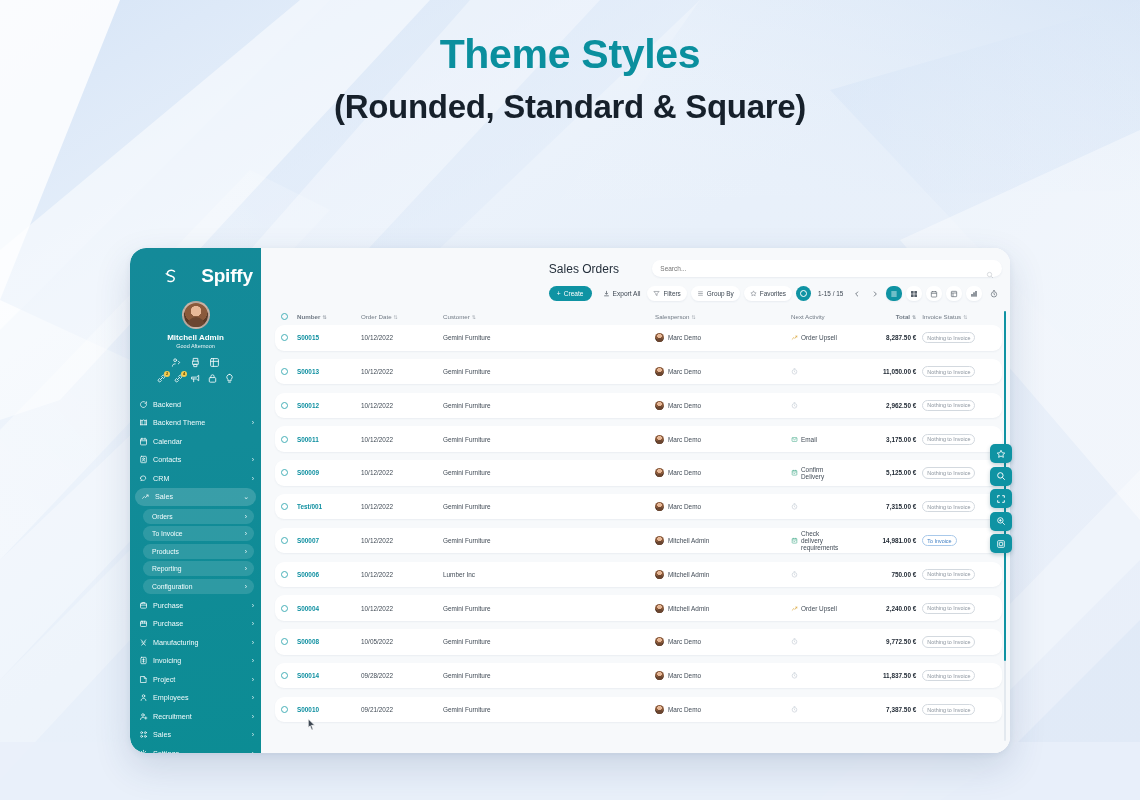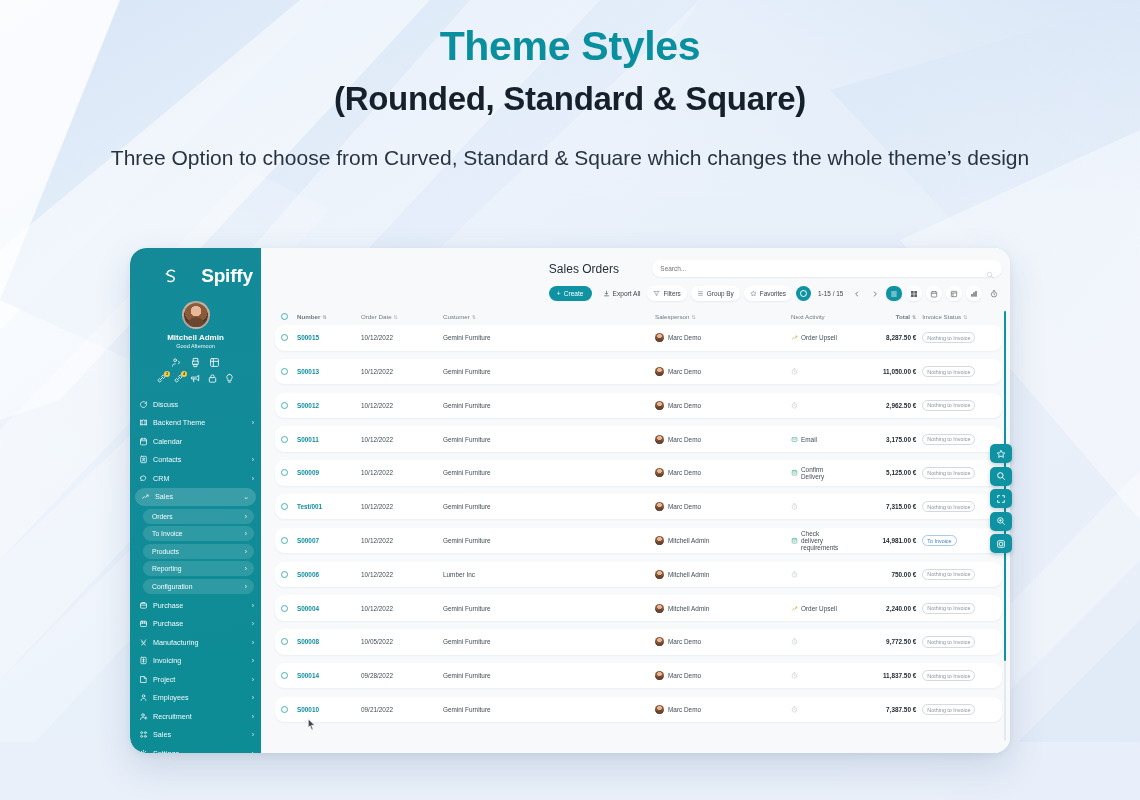--- a/index.html
+++ b/index.html
@@ -8,21 +8,21 @@
     font-family: "Liberation Sans", sans-serif;
     background: #eef3fb;
     overflow: hidden;
     position: relative;
   }
   
   #bg { position: absolute; inset: 0; z-index: 0; overflow: hidden; }
   #bg svg { display: block; width: 1140px; height: 800px; }
 
   
-  .hero { position: relative; z-index: 2; width: 1140px; padding-top: 24px; text-align: center; }
+  .hero { position: relative; z-index: 2; width: 1140px; padding-top: 32px; text-align: center; }
   .hero-title {
     font-size: 41px; font-weight: bold; color: #0a8f9e; letter-spacing: -0.3px;
     line-height: 1.12;
   }
   .hero-sub {
     font-size: 33px; font-weight: bold; color: #16202b; margin-top: 10px;
     letter-spacing: -0.3px;
   }
   .hero-desc {
     font-size: 21px; color: #2a3440; margin-top: 26px; line-height: 1.34;
@@ -243,21 +243,20 @@
     <polygon points="820,800 1140,470 1140,560 900,800" fill="#ffffff" opacity=".3"></polygon>
     <polygon points="0,680 210,470 260,500 0,780" fill="#ffffff" opacity=".28"></polygon>
     <polygon points="470,0 600,0 330,290 250,250" fill="#ffffff" opacity=".35"></polygon>
     <rect x="0" y="742" width="1140" height="58" fill="#e9eff9" opacity=".9"></rect>
   </svg>
 </div>
 
 <div class="hero">
   <div class="hero-title">Theme Styles</div>
   <div class="hero-sub">(Rounded, Standard &amp; Square)</div>
-  <div class="hero-desc">Three Option to choose from Curved, Standard &amp; Square which changes the whole theme’s design</div>
 </div>
 
 <div id="mock">
 
   <div id="sidebar">
     <div class="brand">
       <span class="brand-logo">
         <svg viewBox="0 0 24 24" fill="none" stroke="#fff" stroke-width="1.7">
           <path d="M17 6.5c-2-2-6-2.4-8 0s1 4.3 3.5 5 4.5 1.8 3.5 4.2-5 2.8-7.5 1"></path>
           <path d="M6.5 8.5c1.2 1.6 4 2.6 6.5 3" stroke-width="1.2"></path>
@@ -322,21 +321,21 @@
         </span>
       </div>
 
     <div id="menu">
         <div class="mi">
           <span class="mi-ico">
             <svg viewBox="0 0 24 24" fill="none" stroke="#ffffff" stroke-width="1.9" stroke-linecap="round" stroke-linejoin="round">
               <path d="M20 12a8 8 0 11-3.2-6.4M20 5v4h-4"></path>
             </svg>
           </span>
-          <span class="mi-label">Discuss</span>
+          <span class="mi-label">Backend</span>
         </div>
         <div class="mi">
           <span class="mi-ico">
             <svg viewBox="0 0 24 24" fill="none" stroke="#ffffff" stroke-width="1.9" stroke-linecap="round" stroke-linejoin="round">
               <path d="M4 18V5l4 2 4-2 4 2 4-2v13M4 18h16"></path>
               <path d="M8 7v11M16 7v11"></path>
             </svg>
           </span>
           <span class="mi-label">Backend Theme</span>
           <span class="chev">›</span>

